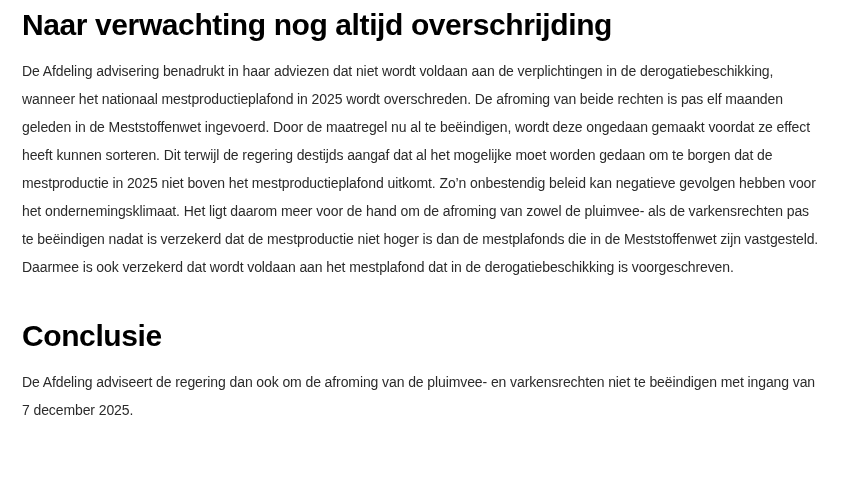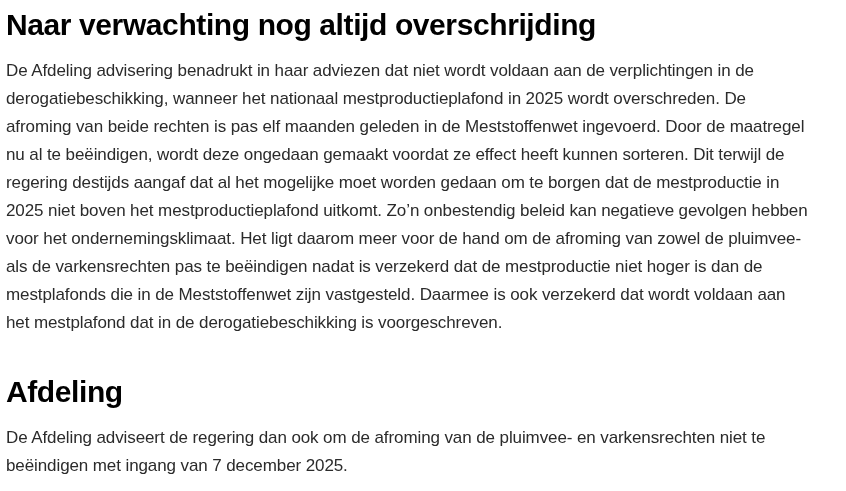--- a/index.html
+++ b/index.html
@@ -10,51 +10,51 @@
     body {
       width: 846px;
       height: 491px;
       overflow: hidden;
       font-family: "Liberation Sans", "DejaVu Sans", sans-serif;
       -webkit-font-smoothing: antialiased;
     }
     main.doc {
       box-sizing: border-box;
       width: 846px;
-      padding: 6px 24px 0 6px;
+      padding: 6px 24px 0 22px;
     }
     h1.doc-heading, h2.doc-heading {
       font-size: 30px;
       font-weight: 700;
       color: #000000;
       letter-spacing: -0.4px;
       line-height: 1.15;
       margin: 0;
     }
     h1.doc-heading {
       margin: 2px 0 14px 0;
     }
     h2.doc-heading {
       margin: 38px 0 15px 0;
     }
     p.doc-paragraph {
-      font-size: 17px;
+      font-size: 14px;
       line-height: 28px;
       color: #2b2b2b;
       letter-spacing: -0.1px;
       margin: 0;
       max-width: 804px;
     }
   </style>
 </head>
 <body>
 
 <main class="doc">
   <section>
     <h1 class="doc-heading">Naar verwachting nog altijd overschrijding</h1>
     <p class="doc-paragraph">De Afdeling advisering benadrukt in haar adviezen dat niet wordt voldaan aan de verplichtingen in de derogatiebeschikking, wanneer het nationaal mestproductieplafond in 2025 wordt overschreden. De afroming van beide rechten is pas elf maanden geleden in de Meststoffenwet ingevoerd. Door de maatregel nu al te beëindigen, wordt deze ongedaan gemaakt voordat ze effect heeft kunnen sorteren. Dit terwijl de regering destijds aangaf dat al het mogelijke moet worden gedaan om te borgen dat de mestproductie in 2025 niet boven het mestproductieplafond uitkomt. Zo’n onbestendig beleid kan negatieve gevolgen hebben voor het ondernemingsklimaat. Het ligt daarom meer voor de hand om de afroming van zowel de pluimvee- als de varkensrechten pas te beëindigen nadat is verzekerd dat de mestproductie niet hoger is dan de mestplafonds die in de Meststoffenwet zijn vastgesteld. Daarmee is ook verzekerd dat wordt voldaan aan het mestplafond dat in de derogatiebeschikking is voorgeschreven.</p>
   </section>
 
   <section>
-    <h2 class="doc-heading">Afdeling</h2>
+    <h2 class="doc-heading">Conclusie</h2>
     <p class="doc-paragraph">De Afdeling adviseert de regering dan ook om de afroming van de pluimvee- en varkensrechten niet te beëindigen met ingang van 7 december 2025.</p>
   </section>
 </main>
 
 </body></html>

